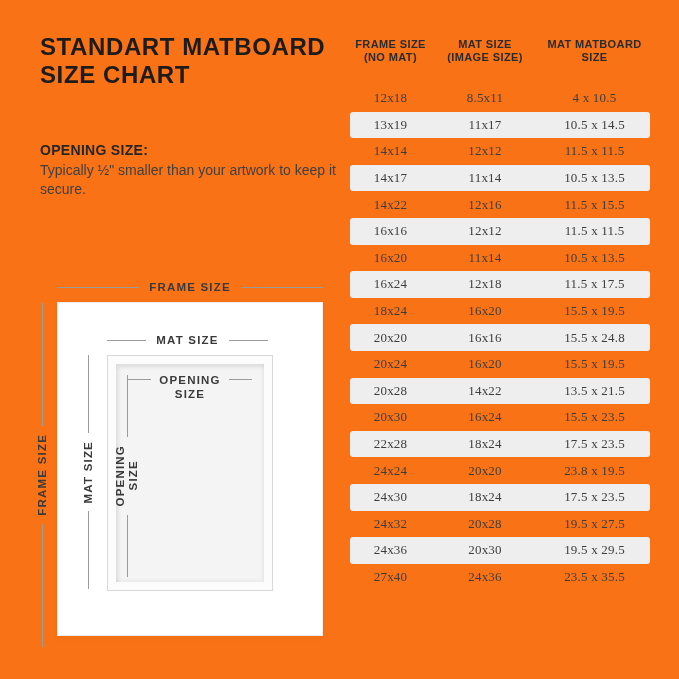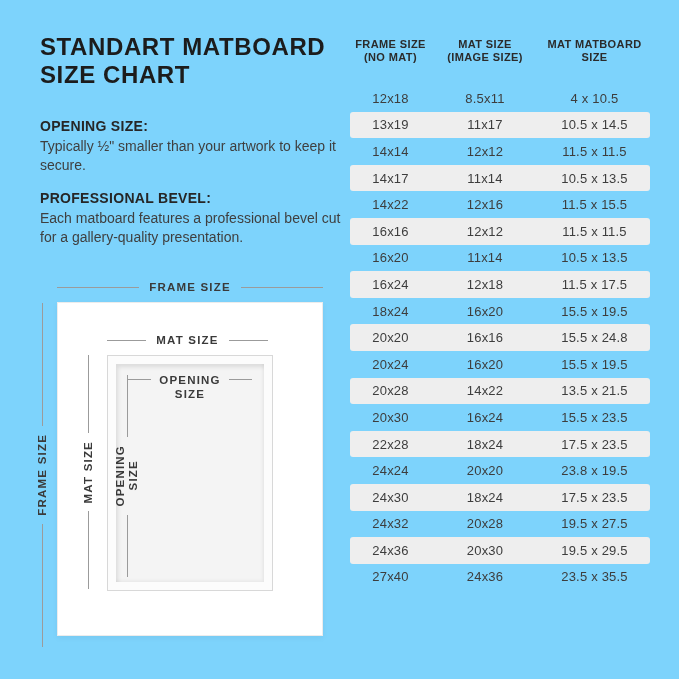--- a/index.html
+++ b/index.html
@@ -1,26 +1,26 @@
 <!DOCTYPE html>
 <html><head>
 <meta charset="utf-8">
 <style>
   html,body { margin:0; padding:0; background:#fafafa; }
   .canvas {
     position:relative; width:679px; height:679px; overflow:hidden;
-    background:#7dd3fc; font-family:"Liberation Sans", sans-serif; color:#1e1e1e;
+    background:#f97316; font-family:"Liberation Sans", sans-serif; color:#1e1e1e;
   }
 
   
   .title {
     position:absolute; left:40px; top:33px;
     font-size:24px; font-weight:700; letter-spacing:0.6px; line-height:28px; color:#1c1c1c;
   }
-  .section { position:absolute; left:40px; width:305px; }
+  .section { position:absolute; left:40px; width:305px;margin-top:24px; }
   .section-1 { top:118px; }
   .section-2 { top:190px; }
   .section h3 { margin:0 0 3px 0; font-size:14px; font-weight:700; letter-spacing:0.3px; color:#262626; }
   .section p  { margin:0; font-size:14px; font-weight:400; color:#3f3f3f; line-height:18.5px; }
 
   
   .h-label { position:absolute; display:flex; align-items:center; gap:10px;
     font-size:11.5px; font-weight:600; letter-spacing:1.2px; color:#3a3a3a; }
   .h-label .ln { flex:1; height:1px; background:#9b9b9b; }
 
@@ -52,44 +52,40 @@
   .v-frame   { left:42px;  top:303px; height:344px; }
   .v-mat     { left:88px;  top:355px; height:234px; }
   .v-opening { left:127px; top:375px; height:202px; }
 
   
   .tbl-head { position:absolute; left:350px; top:38px; width:300px;
     display:grid; grid-template-columns:27% 36% 37%; text-align:center;
     font-size:11px; font-weight:700; letter-spacing:0.4px; color:#2b2b2b; line-height:13px; }
   .tbl-head .th span { display:block; }
 
-  .tbl-body { position:absolute; left:350px; top:85px; width:300px; }
+  .tbl-body { position:absolute; left:350px; top:85px; width:300px;font-family:Liberation Serif, serif; }
   .t-row { display:grid; grid-template-columns:27% 36% 37%; height:26.6px; align-items:center;
     text-align:center; font-size:13px; color:#3d3d3d; letter-spacing:0.2px; border-radius:3px; }
   .t-row:nth-child(even) { background:#eeeeee; }
 </style>
 </head>
 <body>
 
 <div class="canvas">
 
   <div class="title">
     <div>STANDART MATBOARD</div>
     <div>SIZE CHART</div>
   </div>
 
   <div class="section section-1">
     <h3>OPENING SIZE:</h3>
     <p>Typically ½" smaller than your artwork to keep it secure.</p>
   </div>
 
-  <div class="section section-2">
-    <h3>PROFESSIONAL BEVEL:</h3>
-    <p>Each matboard features a professional bevel cut for a gallery-quality presentation.</p>
-  </div>
 
   <div class="h-label frame-label">
     <div class="ln"></div>
     <div>FRAME SIZE</div>
     <div class="ln"></div>
   </div>
 
   <div class="frame-rect"></div>
 
   <div class="h-label mat-label">

